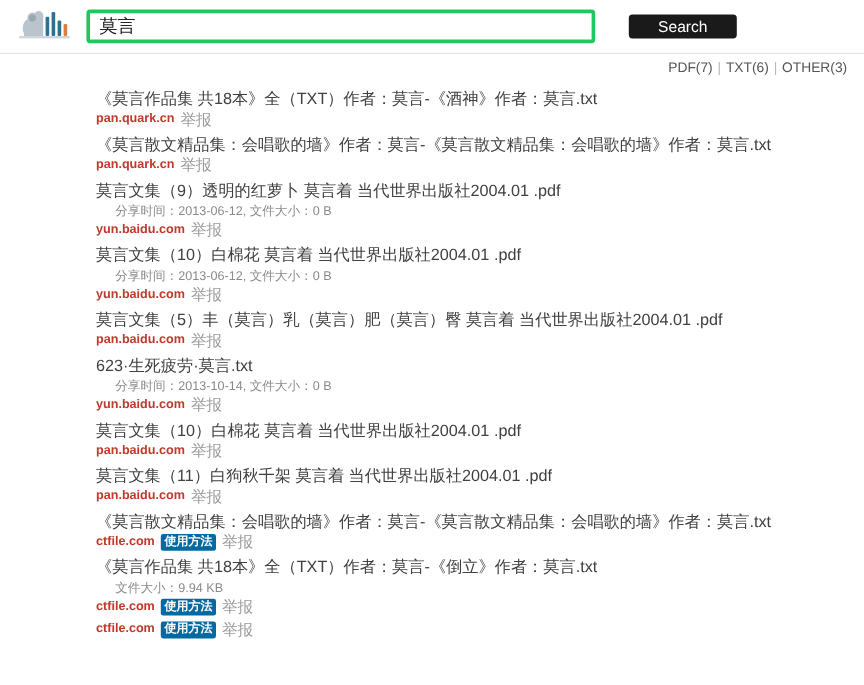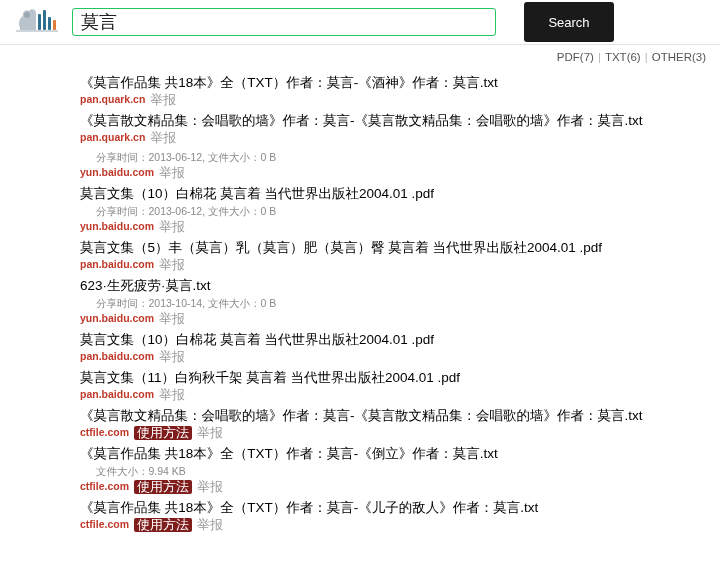--- a/index.html
+++ b/index.html
@@ -23,32 +23,32 @@
   .logo {
     width: 46px; height: 32px;
     position: relative;
     flex: 0 0 auto;
   }
   .logo svg { display:block; }
 
   .search-input {
     flex: 1 1 auto;
     height: 28px;
-    border: 1px solid #22c55e;
+    border: 3px solid #22c55e;
     border-radius: 3px;
     padding: 0 8px;
-    font-size: 18px;
+    font-size: 15px;
     font-family: "Liberation Sans", sans-serif;
     color: #222;
     background: #fff;
     outline: none;
     max-width: 424px;
   }
   .search-button {
-    width: 90px; height: 40px;
+    width: 90px; height: 20px;
     background: #1a1a1a;
     color: #ffffff;
     border: none;
     border-radius: 3px;
     font-size: 13px;
     font-family: "Liberation Sans", sans-serif;
     cursor: pointer;
     margin-left: 16px;
   }
 
@@ -79,21 +79,21 @@
   .results {
     padding: 4px 0 0 0;
     margin: 0;
   }
   .result {
     padding: 2px 14px 2px 80px;
   }
   .title {
     font-size: 13.5px;
     line-height: 19px;
-    color: #000000;
+    color: #404040;
     font-family: "Liberation Sans", sans-serif;
     word-break: break-all;
   }
   .meta {
     font-size: 10.5px;
     line-height: 15px;
     color: #8a8a8a;
     margin-top: 1px;
     margin-left: 16px;
   }
@@ -103,27 +103,27 @@
     display: flex;
     align-items: center;
     gap: 5px;
     margin-top: 0px;
   }
   .srcname {
     color: #c0392b;
     font-weight: bold;
   }
   .tag {
-    background: #7f1d1d;
+    background: #0369a1;
     color: #ffffff;
-    font-size: 13px;
+    font-size: 10px;
     line-height: 12px;
     padding: 1px 3px;
     border-radius: 2px;
-    font-weight: normal;
+    font-weight: bold;
   }
   .report {
     color: #9a9a9a;
     font-size: 13px;
     cursor: pointer;
   }
 </style>
 </head>
 <body>
 
@@ -173,20 +173,21 @@
 
     <div class="result">
       <div class="title">《莫言散文精品集：会唱歌的墙》作者：莫言-《莫言散文精品集：会唱歌的墙》作者：莫言.txt</div>
       <div class="srcline">
         <span class="srcname">pan.quark.cn</span>
         <span class="report">举报</span>
       </div>
     </div>
 
     <div class="result">
+      <div class="title">莫言文集（9）透明的红萝卜 莫言着 当代世界出版社2004.01 .pdf</div>
       <div class="meta">分享时间：2013-06-12, 文件大小：0 B</div>
       <div class="srcline">
         <span class="srcname">yun.baidu.com</span>
         <span class="report">举报</span>
       </div>
     </div>
 
     <div class="result">
       <div class="title">莫言文集（10）白棉花 莫言着 当代世界出版社2004.01 .pdf</div>
       <div class="meta">分享时间：2013-06-12, 文件大小：0 B</div>
@@ -242,21 +243,20 @@
       <div class="title">《莫言作品集 共18本》全（TXT）作者：莫言-《倒立》作者：莫言.txt</div>
       <div class="meta">文件大小：9.94 KB</div>
       <div class="srcline">
         <span class="srcname">ctfile.com</span>
         <span class="tag">使用方法</span>
         <span class="report">举报</span>
       </div>
     </div>
 
     <div class="result">
-      <div class="title">《莫言作品集 共18本》全（TXT）作者：莫言-《儿子的敌人》作者：莫言.txt</div>
       <div class="srcline">
         <span class="srcname">ctfile.com</span>
         <span class="tag">使用方法</span>
         <span class="report">举报</span>
       </div>
     </div>
 
   </div>
 </div>
 

